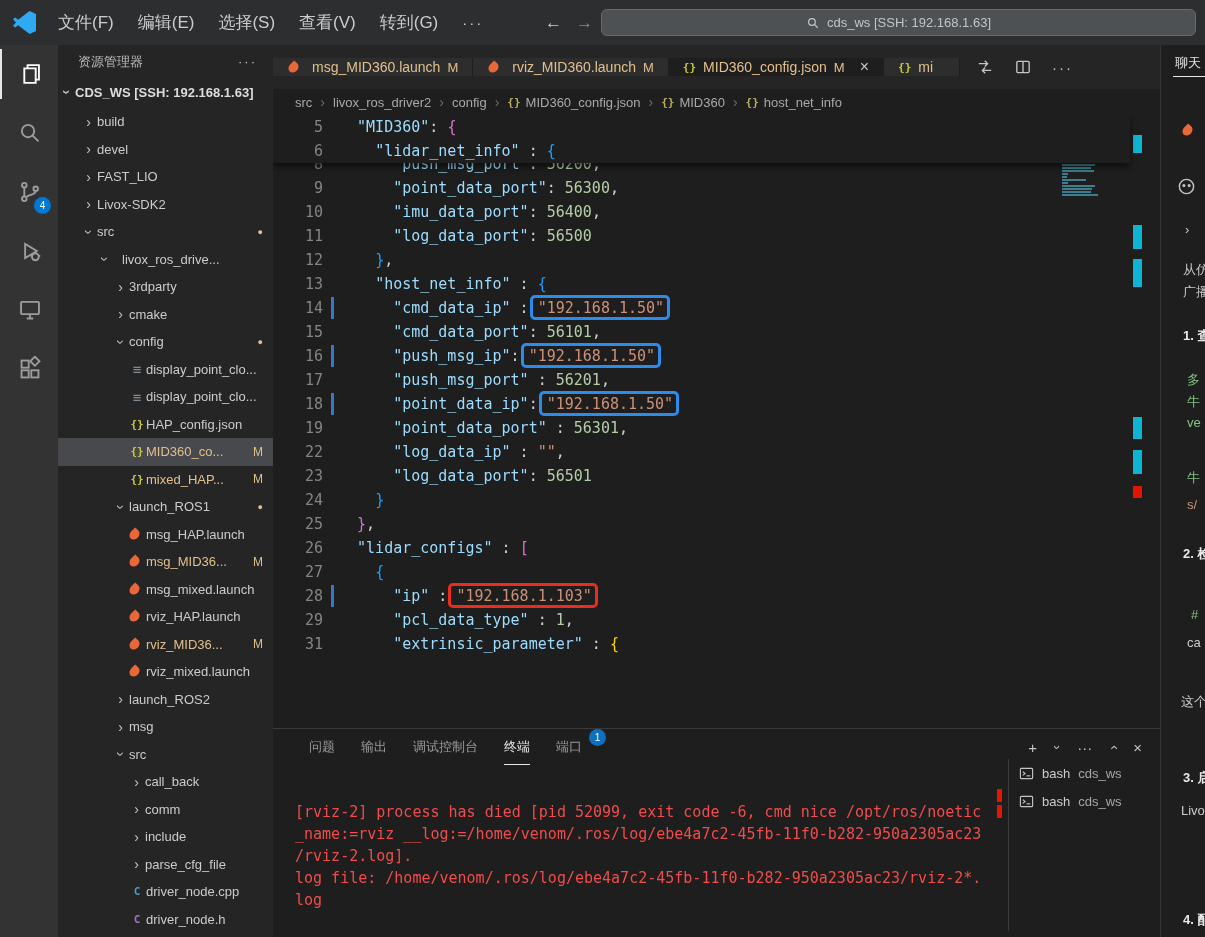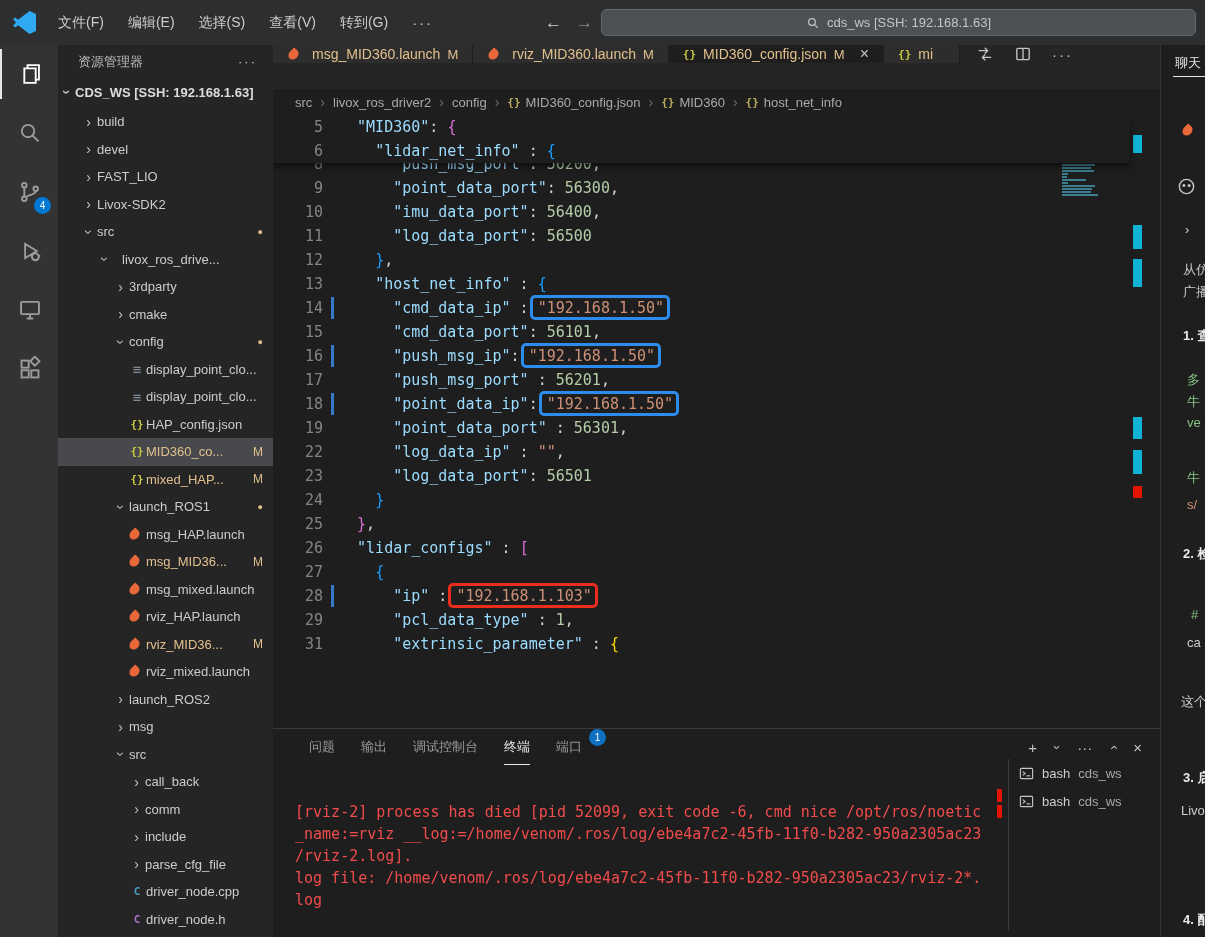--- a/index.html
+++ b/index.html
@@ -3,21 +3,21 @@
 <meta charset="utf-8">
 <style>
 *{margin:0;padding:0;box-sizing:border-box}
 html,body{width:1205px;height:937px;overflow:hidden}
 body{position:relative;background:#1e1e1e;font-family:"Liberation Sans","DejaVu Sans",sans-serif;color:#ccc}
 
 
 #titlebar{position:absolute;left:0;top:0;width:1205px;height:45px;background:#2d2e30;display:flex;align-items:center;z-index:20}
 #logo{width:23px;height:23px;margin:0 10px 0 13px;background:#2fa9f2;clip-path:polygon(72% 0%,100% 13%,100% 87%,72% 100%,22% 62%,10% 72%,0% 64%,13% 50%,0% 36%,10% 28%,22% 38%)}
 #menus{display:flex;height:45px;align-items:center}
-.menu-item{padding:0 12px;font-size:14px;color:#cccccc;line-height:45px;cursor:default}
+.menu-item{padding:0 12px;font-size:17px;color:#cccccc;line-height:45px;cursor:default}
 .tb-more{padding:0 12px;font-size:15px;color:#cccccc;letter-spacing:2px}
 .nav-arrow{font-size:17px;margin:0 10px;color:#cfcfcf}
 .nav-arrow.dim{color:#8a8a8a}
 #searchbox{position:absolute;left:601px;right:9px;top:9px;height:27px;background:#4d5154;border:1px solid #666a6d;border-radius:6px;display:flex;align-items:center;justify-content:center;gap:7px;font-size:13px;color:#c3c6c8}
 #searchbox svg{stroke:#c3c6c8;fill:none;stroke-width:1.4}
 
 
 #activitybar{position:absolute;left:0;top:45px;width:58px;bottom:0;background:#333333;z-index:15}
 .act{height:50px;margin-bottom:9px;display:flex;align-items:center;justify-content:center;position:relative;border-left:2px solid transparent}
 .act svg{stroke:#9d9d9d;fill:none;stroke-width:1.15;width:26px;height:26px}
@@ -41,21 +41,21 @@
 .fi-cpp{color:#519aba}
 .fi-h{color:#a074c4}
 .flame{width:9px;height:11px;flex:none;margin:0 7px 0 2px;background:#e8683a;border-radius:0 50% 50% 50%;transform:rotate(45deg)}
 .tlabel{flex:1 1 auto;overflow:hidden}
 .tlabel.mod{color:#e2c08d}
 .tright{flex:none;margin-left:4px;display:flex;gap:5px;align-items:center}
 .tdot{color:#e2c08d;font-size:9px}
 .tbadge{color:#e2c08d;font-size:12px}
 
 
-#tabbar{position:absolute;left:273px;top:45px;width:887px;height:44px;background:#252526;display:flex;align-items:flex-start;z-index:9}
+#tabbar{position:absolute;left:273px;top:45px;width:887px;height:44px;background:#252526;display:flex;align-items:center;z-index:9}
 .tab{display:flex;align-items:center;padding:0 14px;background:#2d2d2d;border-right:1px solid #1f1f1f;font-size:14px;color:#e2c08d;gap:7px;white-space:nowrap}
 .tab.active{background:#1e1e1e}
 .tab.clip{width:76px;overflow:hidden;flex:none}
 .tab-ico{font-family:"DejaVu Sans Mono",monospace;font-weight:bold;font-size:11px;color:#cbcb41}
 .tab-m{font-size:13px}
 .tab-close{color:#c5c5c5;margin-left:8px;font-size:16px}
 #tab-actions{display:flex;align-items:center;gap:20px;padding:0 16px;color:#c5c5c5}
 #tab-actions svg{stroke:#c5c5c5;fill:none;stroke-width:1.2;width:18px;height:18px}
 .dots{font-size:15px;letter-spacing:2px}
 

